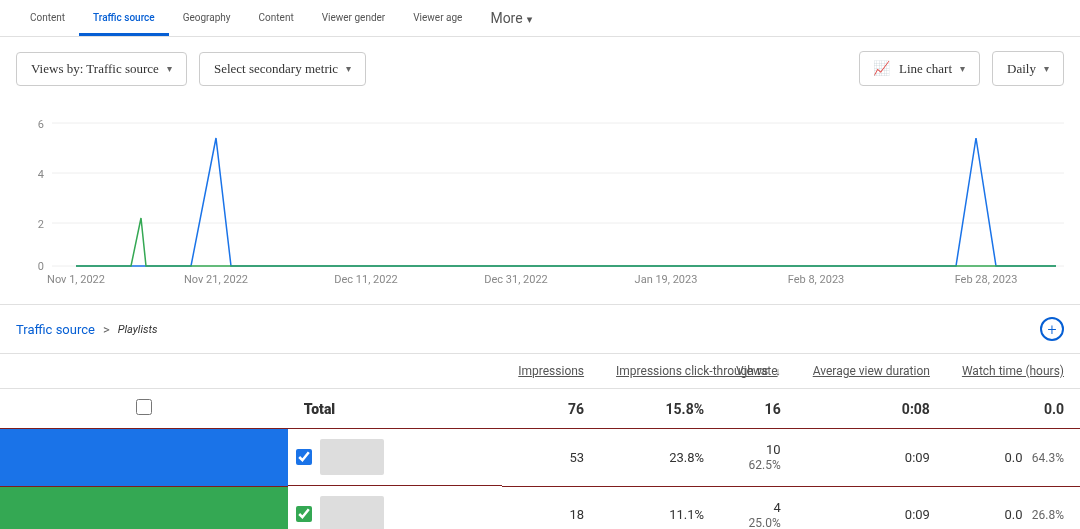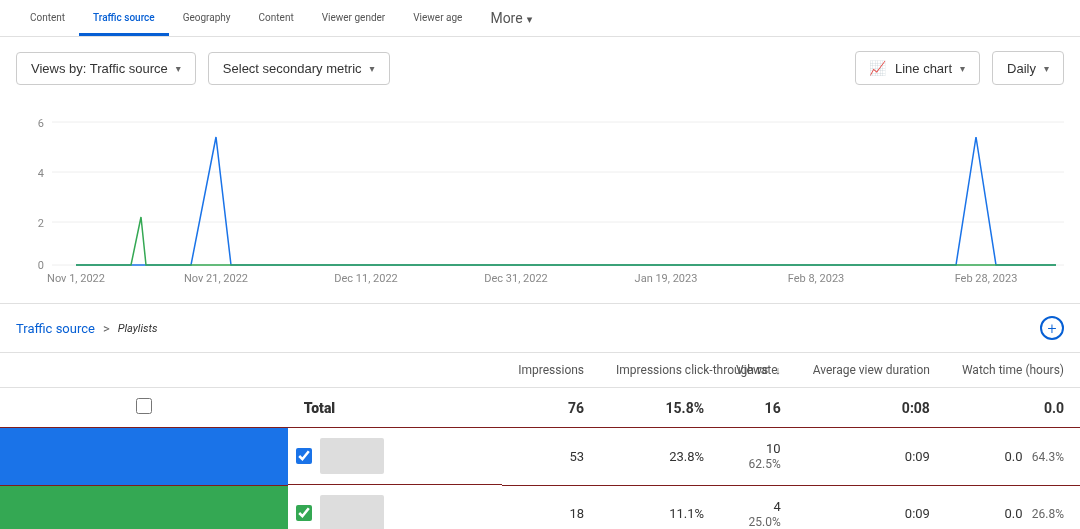--- a/index.html
+++ b/index.html
@@ -54,20 +54,21 @@
       display: flex;
       align-items: center;
       gap: 8px;
       padding: 8px 14px;
       border: 1px solid #ccc;
       border-radius: 4px;
       background: #fff;
       cursor: pointer;
       font-size: 13px;
       color: #333;
+      font-family: Liberation Serif, serif;
     }
     .chevron-icon {
       font-size: 10px;
       color: #666;
     }
     .toolbar-right {
       margin-left: auto;
       display: flex;
       gap: 12px;
     }
@@ -124,20 +125,21 @@
       border-collapse: collapse;
     }
     .data-table th {
       padding: 10px 16px;
       text-align: right;
       font-size: 12px;
       color: #555;
       font-weight: 400;
       border-bottom: 1px solid #e0e0e0;
       white-space: nowrap;
+      text-decoration: underline;
     }
     .data-table th.left {
       text-align: left;
       width: 300px;
     }
     .data-table td {
       padding: 10px 16px;
       text-align: right;
       font-size: 13px;
       color: #333;

